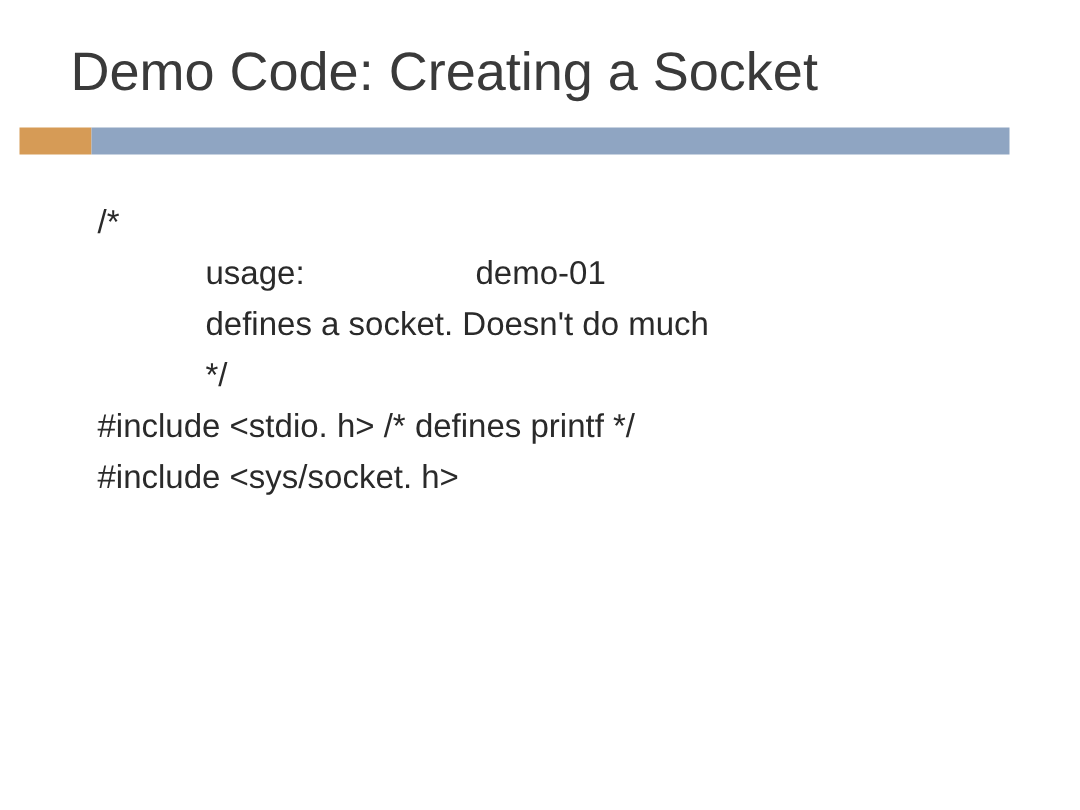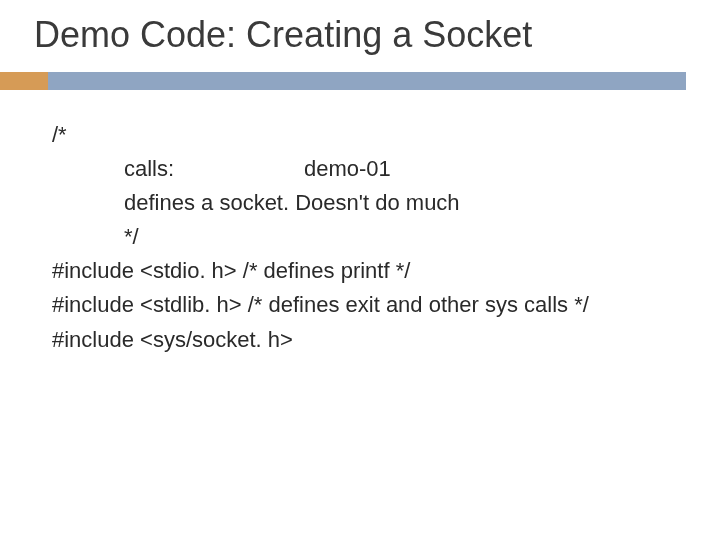--- a/index.html
+++ b/index.html
@@ -11,21 +11,21 @@
       width: 720px;
       height: 540px;
       background: #ffffff;
       font-family: Arial, Helvetica, sans-serif;
       overflow: hidden;
     }
     .slide {
       width: 100%;
       height: 100%;
       position: relative;
-      padding: 0;
+      padding: 13px;
     }
     .title {
       font-size: 36px;
       font-weight: normal;
       color: #3a3a3a;
       padding: 14px 0 8px 34px;
       letter-spacing: 0px;
     }
     .divider-bar {
       position: relative;
@@ -70,21 +70,20 @@
 
 <div class="slide">
   <div class="title">Demo Code: Creating a Socket</div>
   <div class="divider-bar">
     <div class="divider-left"></div>
     <div class="divider-right"></div>
   </div>
   <div class="content">
     <div>/*</div>
     <div class="usage-line">
-      <span class="usage-label">calls:</span><span>demo-01</span>
+      <span class="usage-label">usage:</span><span>demo-01</span>
     </div>
     <div class="indent">defines a socket. Doesn't do much</div>
     <div class="indent">*/</div>
     <div>#include &lt;stdio. h&gt;   /* defines printf */</div>
-    <div>#include &lt;stdlib. h&gt;  /* defines exit and other sys calls */</div>
     <div>#include &lt;sys/socket. h&gt;</div>
   </div>
 </div>
 
 </body></html>

